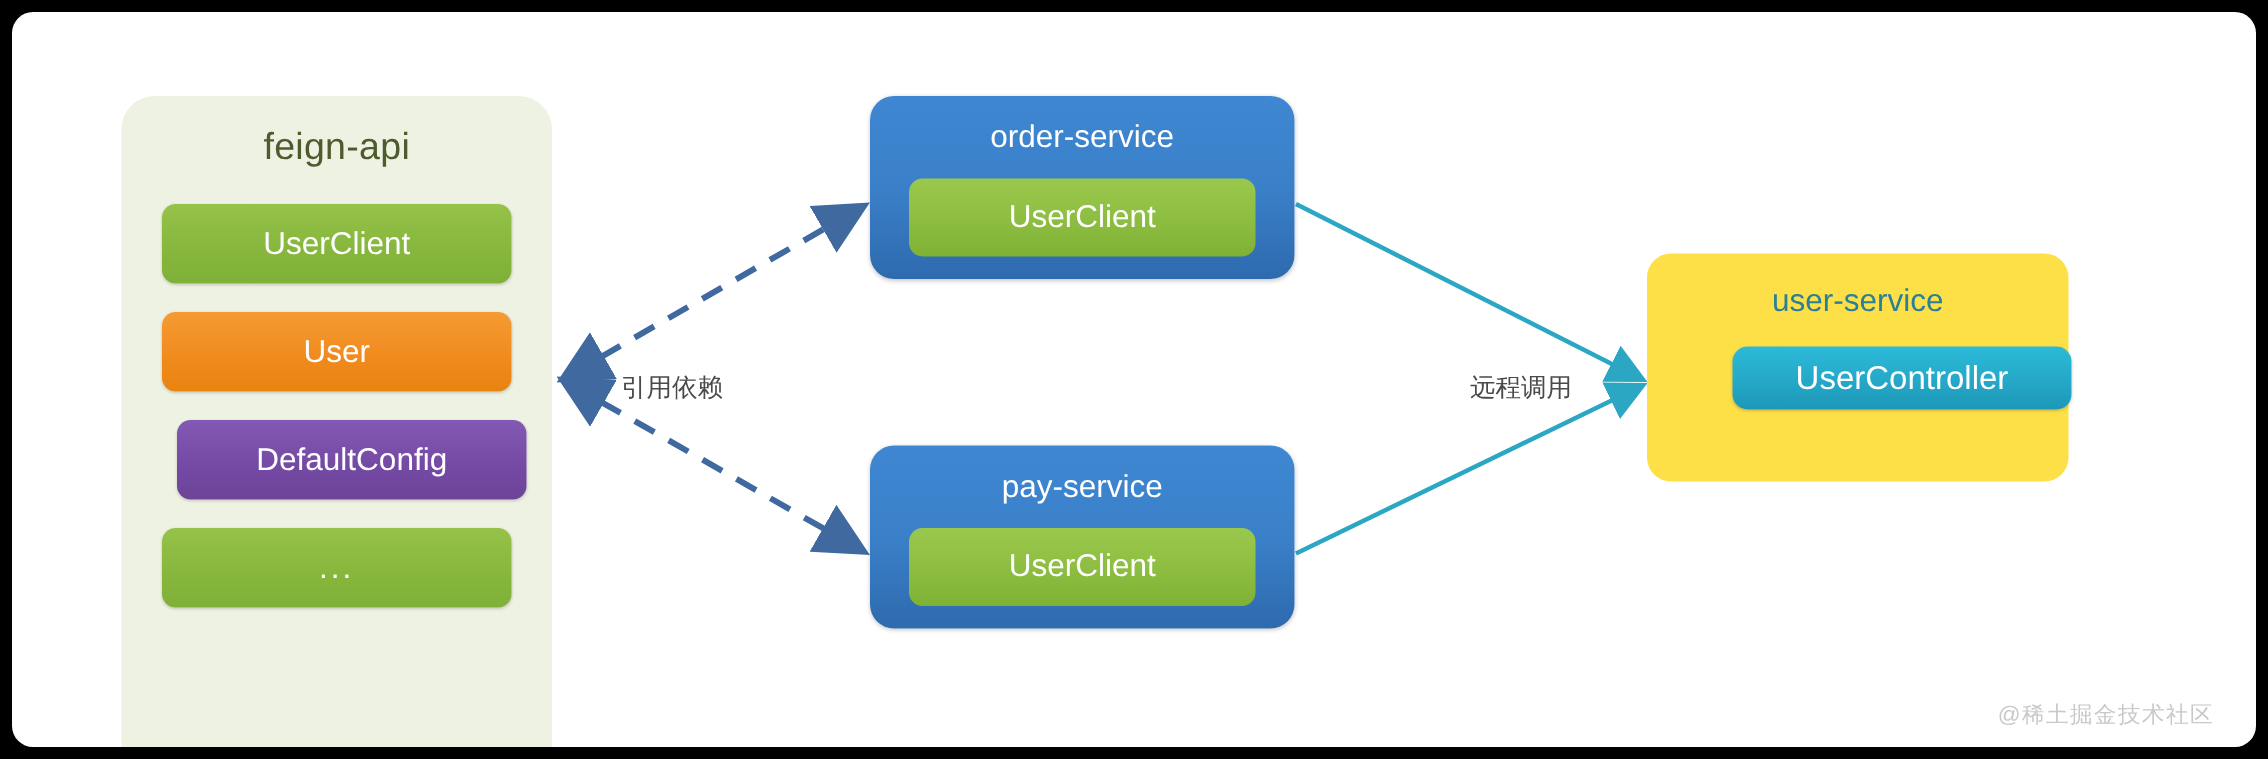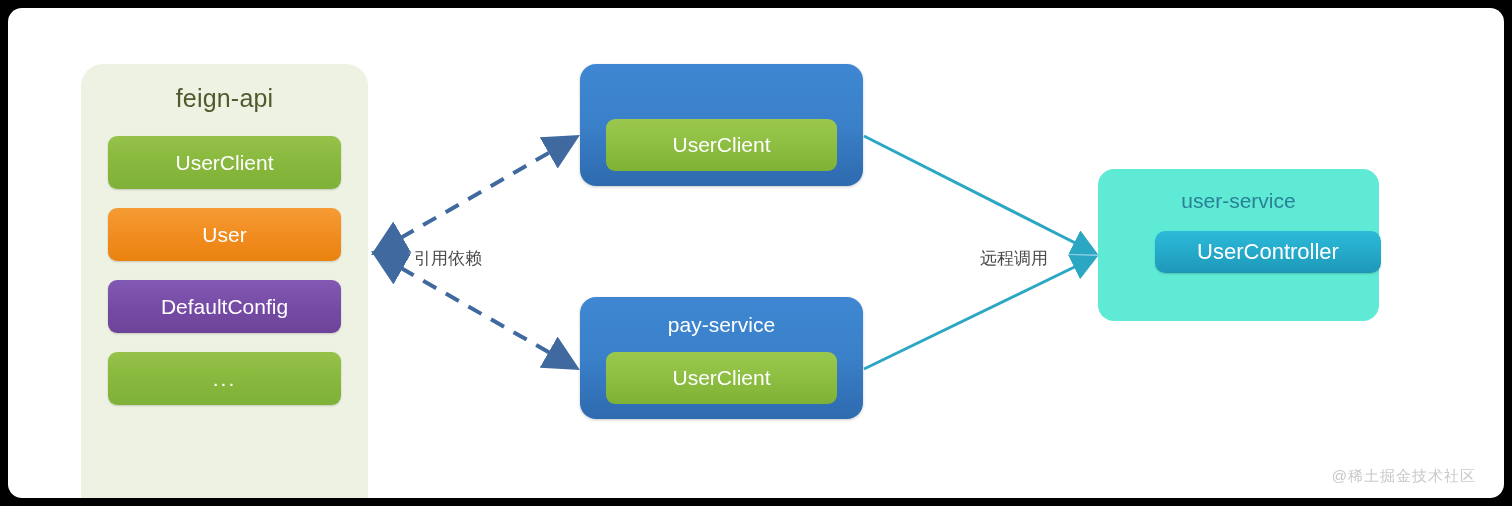--- a/index.html
+++ b/index.html
@@ -73,20 +73,21 @@
     box-shadow: 0 1px 2px rgba(0,0,0,0.18);
   }
   .chip-green {
     background: linear-gradient(180deg, #96c24a 0%, #87b73c 55%, #7fb038 100%);
   }
   .chip-orange {
     background: linear-gradient(180deg, #f59b33 0%, #f08a1d 60%, #e9830f 100%);
   }
   .chip-purple {
     background: linear-gradient(180deg, #8259b4 0%, #7449a4 60%, #6d4499 100%);
+    margin-left: 10px;
   }
   #chip-userclient { top: 72px; }
   #chip-user       { top: 144px; align-items: center; }
   #chip-config     { top: 216px; }
   #chip-more       { top: 288px; }
   #chip-more .chip-label { font-size: 21px; letter-spacing: 2px; }
 
   
   .service-box {
     position: absolute;
@@ -122,21 +123,21 @@
   #order-service { left: 572px; top: 56px; }
   #pay-service   { left: 572px; top: 289px; }
 
   
   #user-panel {
     position: absolute;
     left: 1090px;
     top: 161px;
     width: 281px;
     height: 152px;
-    background: #5eead4;
+    background: #fde047;
     border-radius: 16px;
   }
   #user-title {
     position: absolute;
     left: 0;
     top: 20px;
     width: 281px;
     text-align: center;
     font-size: 21px;
     color: #2b7f96;
@@ -227,20 +228,21 @@
       <div id="chip-config" class="chip chip-purple">
         <span class="chip-label">DefaultConfig</span>
       </div>
 
       <div id="chip-more" class="chip chip-green">
         <span class="chip-label">...</span>
       </div>
     </div>
 
     <div id="order-service" class="service-box">
+      <div class="service-title">order-service</div>
       <div class="service-inner">UserClient</div>
     </div>
 
     <div id="pay-service" class="service-box">
       <div class="service-title">pay-service</div>
       <div class="service-inner">UserClient</div>
     </div>
 
     <div id="user-panel">
       <div id="user-title">user-service</div>

